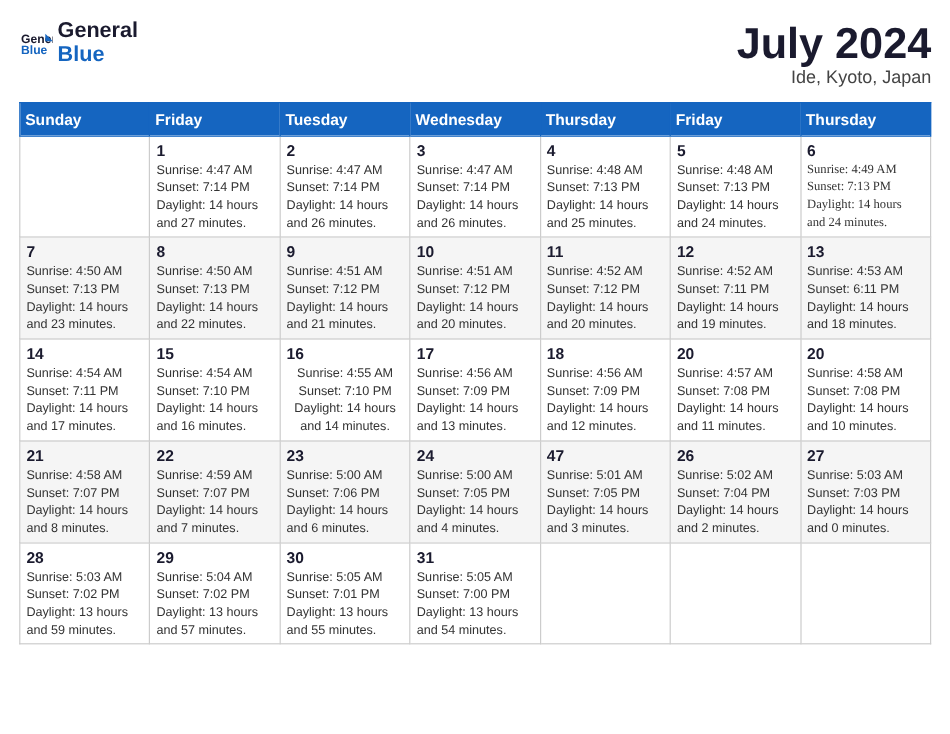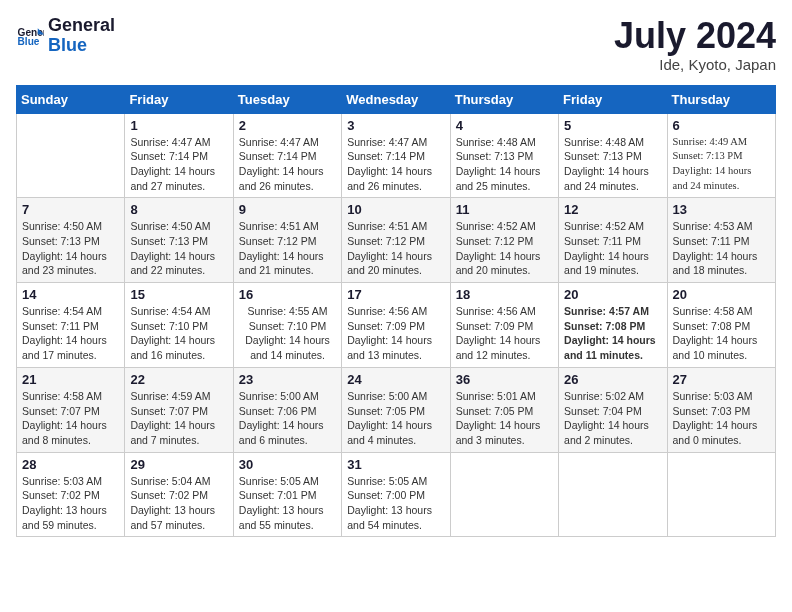--- a/index.html
+++ b/index.html
@@ -202,21 +202,21 @@
         <td>
           <span class="day-num">12</span>
           <div class="day-info" style="white-space: pre-line;">Sunrise: 4:52 AM
 Sunset: 7:11 PM
 Daylight: 14 hours
 and 19 minutes.</div>
         </td>
         <td>
           <span class="day-num">13</span>
           <div class="day-info" style="white-space: pre-line;">Sunrise: 4:53 AM
-Sunset: 7:11 PM
+Sunset: 6:11 PM
 Daylight: 14 hours
 and 18 minutes.</div>
         </td>
       </tr>
       <tr>
         <td>
           <span class="day-num">14</span>
           <div class="day-info" style="white-space: pre-line;">Sunrise: 4:54 AM
 Sunset: 7:11 PM
 Daylight: 14 hours
@@ -245,21 +245,21 @@
         </td>
         <td>
           <span class="day-num">18</span>
           <div class="day-info" style="white-space: pre-line;">Sunrise: 4:56 AM
 Sunset: 7:09 PM
 Daylight: 14 hours
 and 12 minutes.</div>
         </td>
         <td>
           <span class="day-num">20</span>
-          <div class="day-info" style="white-space: pre-line; font-weight: bold;">Sunrise: 4:57 AM
+          <div class="day-info" style="white-space: pre-line;">Sunrise: 4:57 AM
 Sunset: 7:08 PM
 Daylight: 14 hours
 and 11 minutes.</div>
         </td>
         <td>
           <span class="day-num">20</span>
           <div class="day-info" style="white-space: pre-line;">Sunrise: 4:58 AM
 Sunset: 7:08 PM
 Daylight: 14 hours
 and 10 minutes.</div>
@@ -288,21 +288,21 @@
 and 6 minutes.</div>
         </td>
         <td>
           <span class="day-num">24</span>
           <div class="day-info" style="white-space: pre-line;">Sunrise: 5:00 AM
 Sunset: 7:05 PM
 Daylight: 14 hours
 and 4 minutes.</div>
         </td>
         <td>
-          <span class="day-num">36</span>
+          <span class="day-num">47</span>
           <div class="day-info" style="white-space: pre-line;">Sunrise: 5:01 AM
 Sunset: 7:05 PM
 Daylight: 14 hours
 and 3 minutes.</div>
         </td>
         <td>
           <span class="day-num">26</span>
           <div class="day-info" style="white-space: pre-line;">Sunrise: 5:02 AM
 Sunset: 7:04 PM
 Daylight: 14 hours

